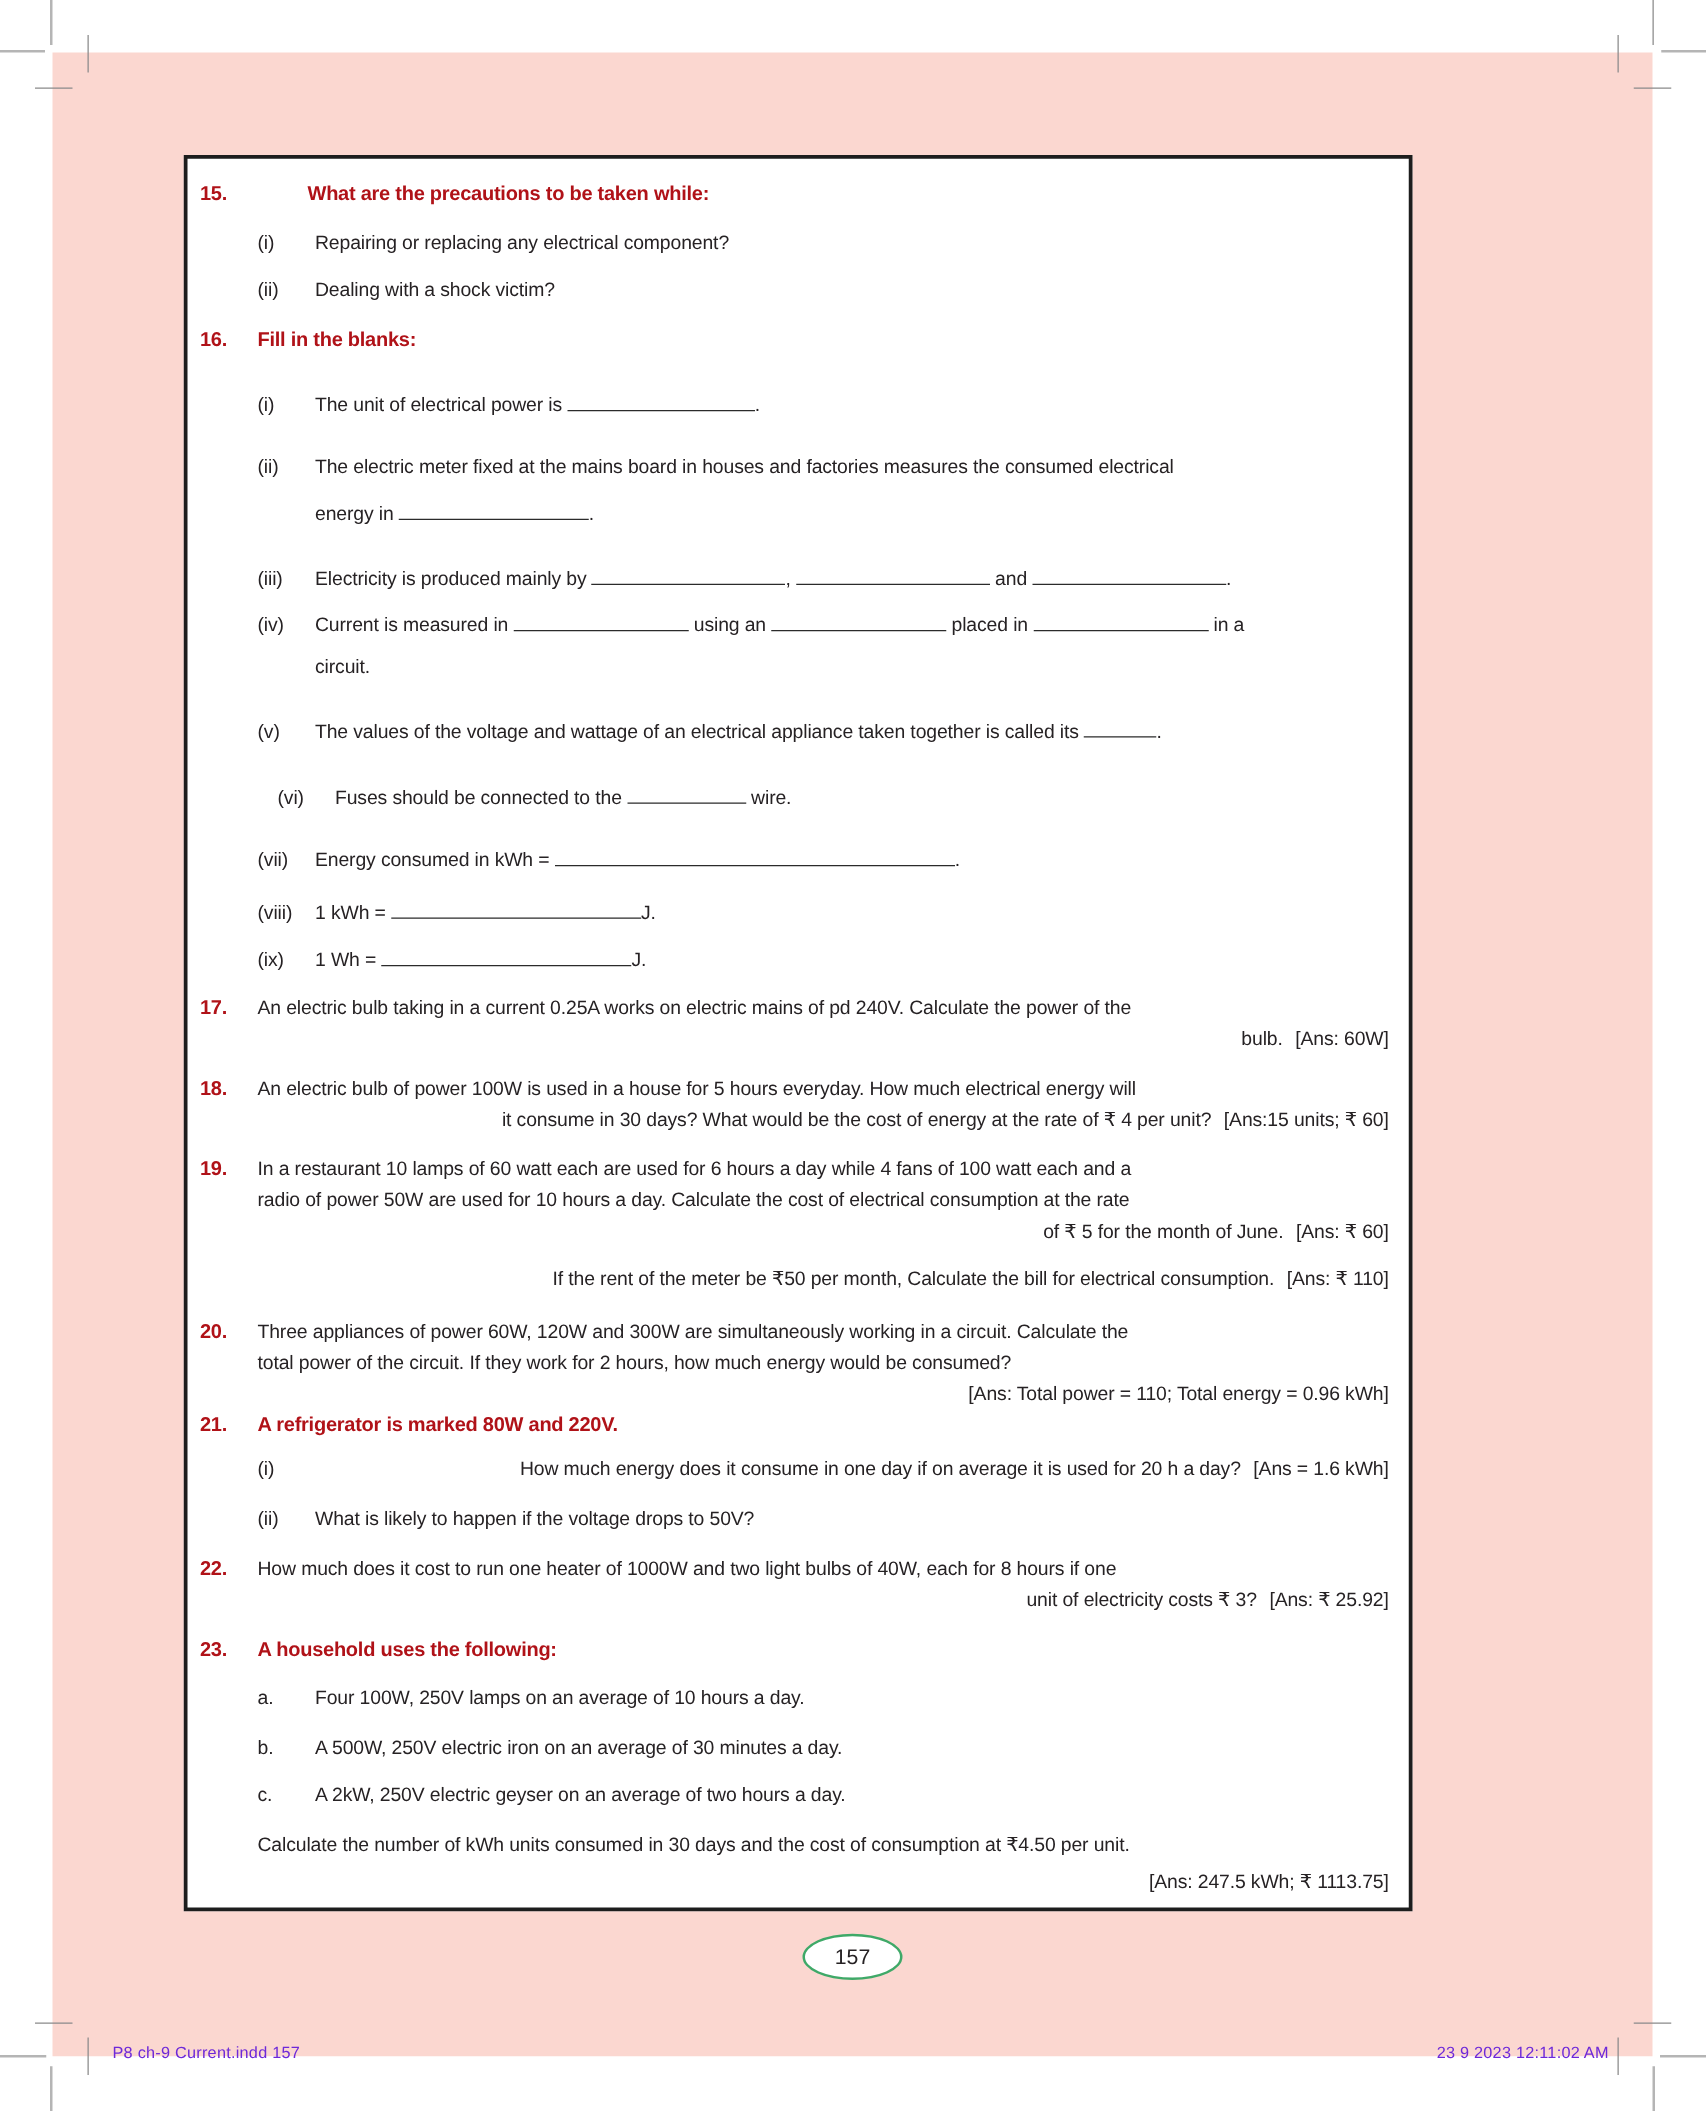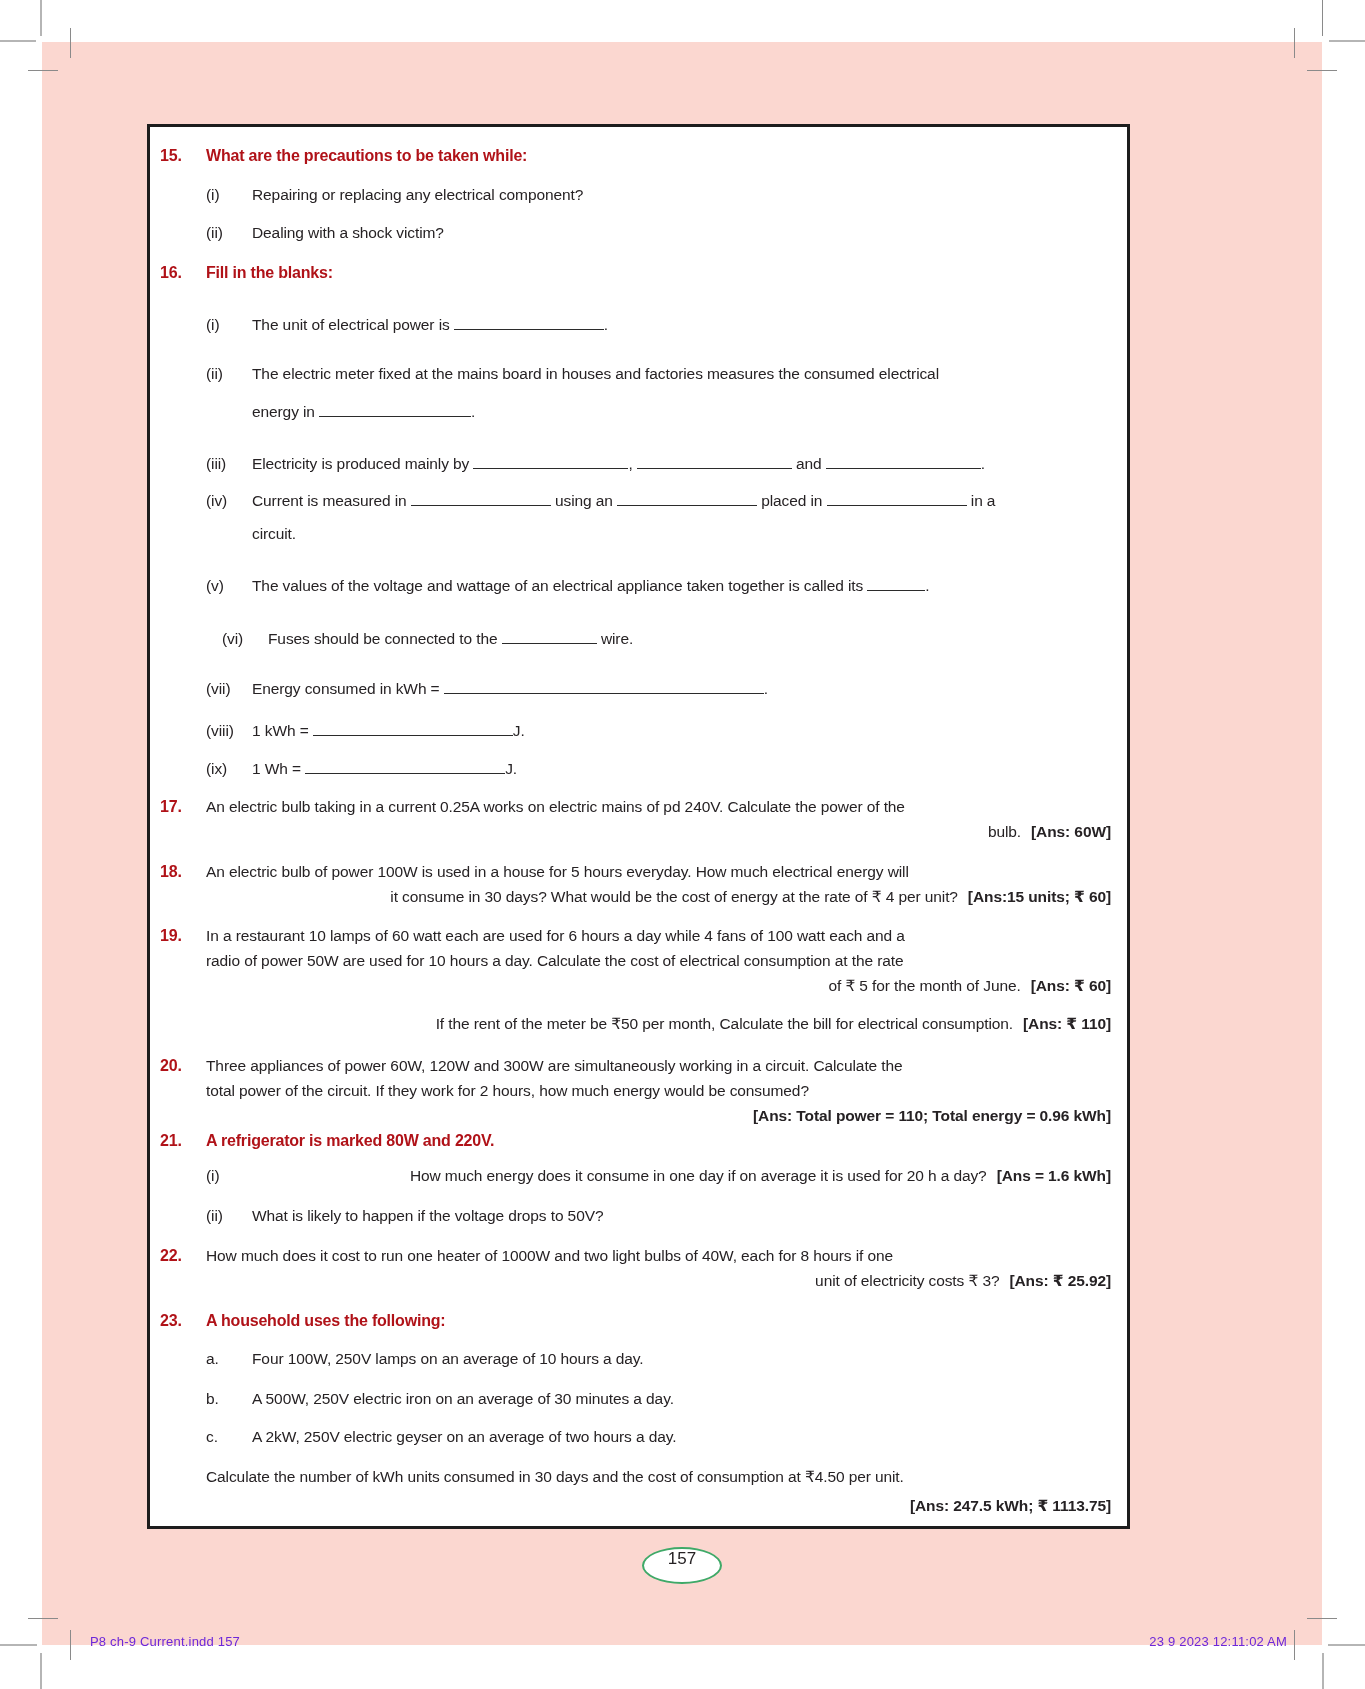--- a/index.html
+++ b/index.html
@@ -14,29 +14,29 @@
     background:#ffffff;border:3px solid #1d1d1d;padding:0 16px 8px 10px;
     font-size:15.5px;line-height:25px;letter-spacing:-0.1px;
   }
   .row{display:flex;}
   .ncol{width:46px;flex:none;}
   .tcol{flex:1;min-width:0;}
   .sub{display:flex;}
   .mcol{width:46px;flex:none;}
   .scol{flex:1;min-width:0;}
   .red{color:#b01218;font-weight:bold;letter-spacing:-0.2px;font-size:16px;}
-  .ans{font-weight:bold;white-space:nowrap;margin-left:10px;}
+  .ans{font-weight:normal;white-space:nowrap;margin-left:10px;}
   .flexline{display:flex;justify-content:flex-end;align-items:baseline;}
   .tr{text-align:right;}
   .blank{display:inline-block;height:0.85em;border-bottom:1.5px solid #2b2b2b;vertical-align:baseline;}.mt4{margin-top:4px;}.mt8{margin-top:8px;}.mt10{margin-top:10px;}.mt13{margin-top:13px;}.mt14{margin-top:14px;}.mt15{margin-top:15px;}
-  .mt16{margin-top:16px;}.mt17{margin-top:17px;}.mt24{margin-top:24px;}.mt25{margin-top:25px;}
+  .mt16{margin-top:16px;gap:40px;}.mt17{margin-top:17px;}.mt24{margin-top:24px;}.mt25{margin-top:25px;}
   .mt27{margin-top:27px;}.mt28{margin-top:28px;gap:16px;}.mt30{margin-top:12px;}
   .pageoval{
     position:absolute;left:642px;top:1547px;width:80px;height:37px;background:#ffffff;
-    border:2px solid #3fa968;border-radius:50%;display:flex;align-items:flex-start;justify-content:center;
+    border:2px solid #3fa968;border-radius:50%;display:flex;align-items:center;justify-content:center;
     font-size:17px;color:#262224;box-sizing:border-box;
   }
   .footer{position:absolute;top:1634px;font-size:13px;color:#6d28d9;letter-spacing:0.2px;}
   .f-left{left:90px;}
   .f-right{right:78px;}
 </style>
 </head>
 <body>
 
 <div>

